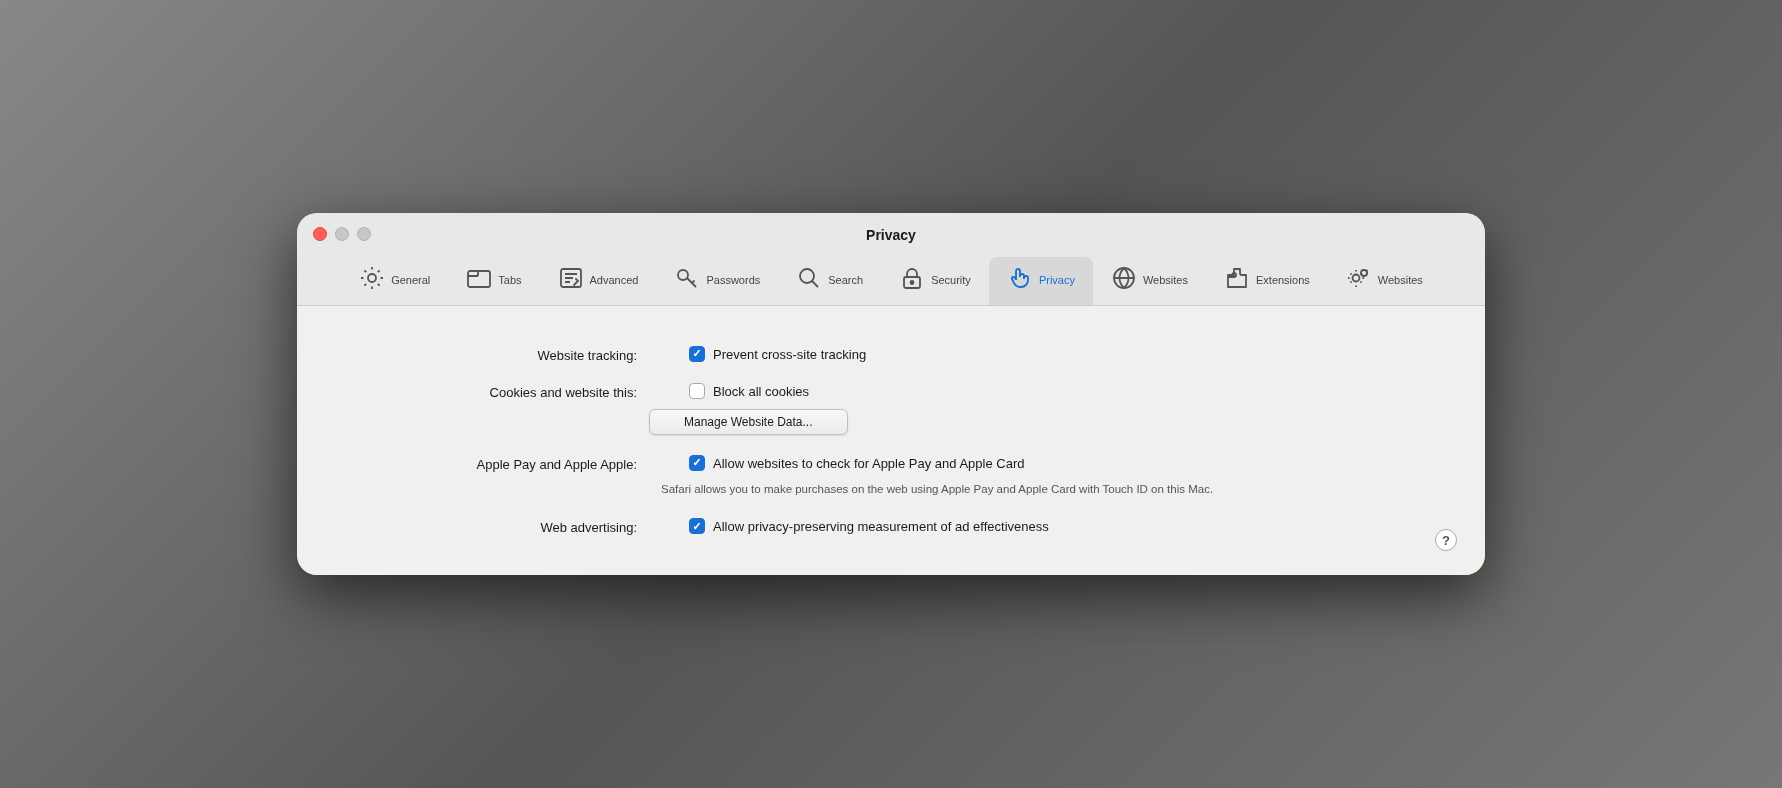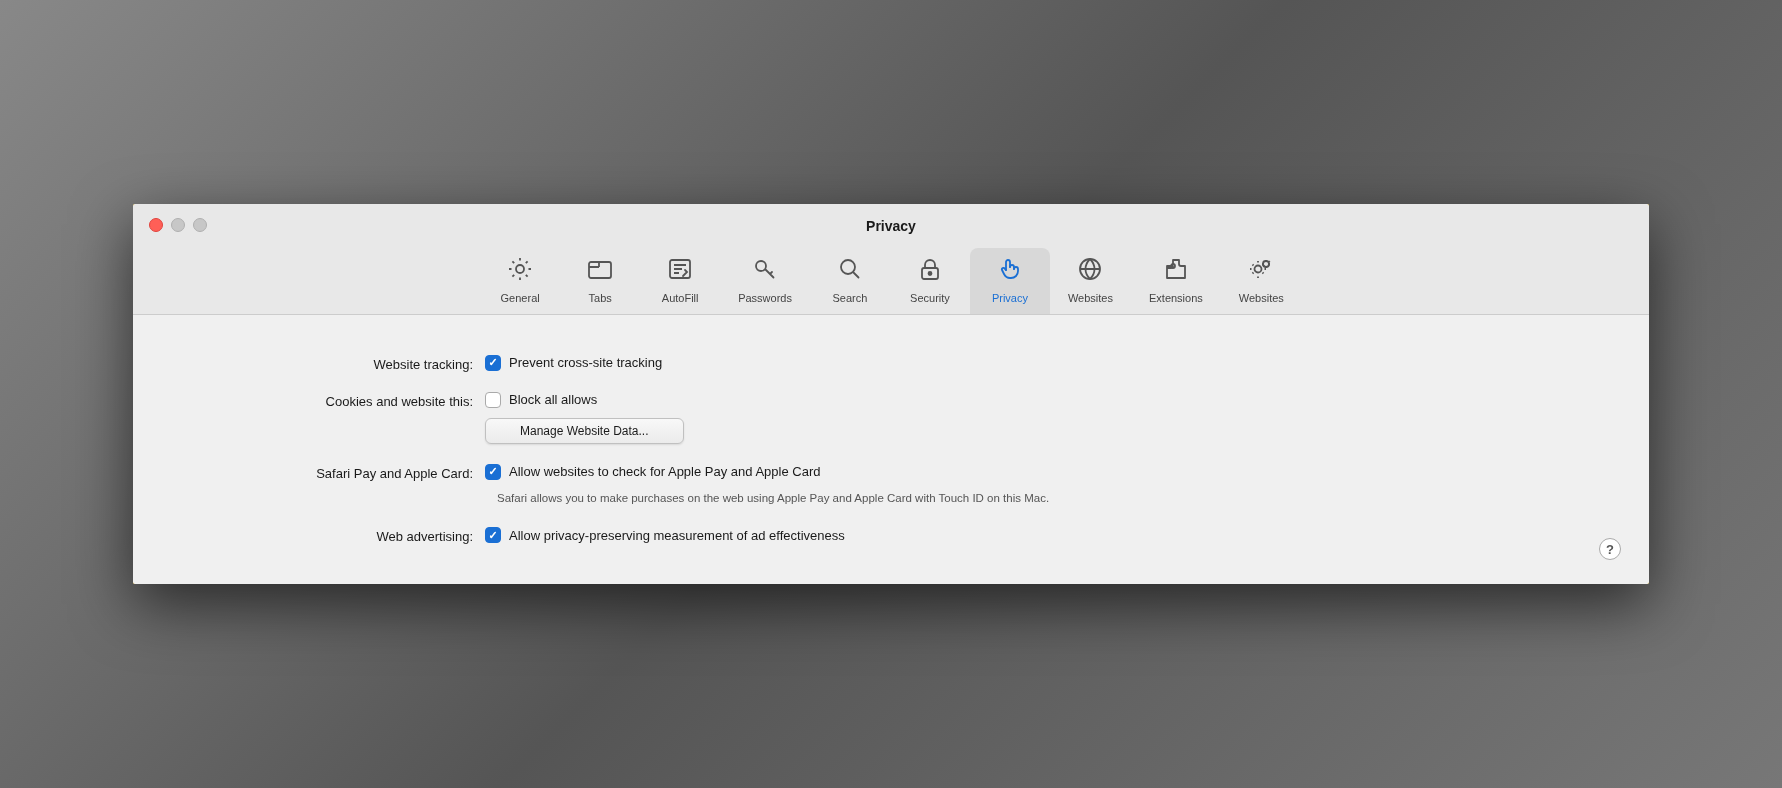--- a/index.html
+++ b/index.html
@@ -18,23 +18,23 @@
 
     .bg-image {
       position: absolute;
       inset: 0;
       background: linear-gradient(135deg, #888 0%, #555 50%, #777 100%);
       filter: grayscale(100%);
     }
 
     .window {
       position: relative;
-      width: 1516px;
+      width: 1188px;
       background: #eab308;
-      border-radius: 2px;
+      border-radius: 20px;
       box-shadow: 0 20px 60px rgba(0,0,0,0.6);
       overflow: hidden;
     }
 
     
     .titlebar {
       background: #e8e8e8;
       padding: 14px 16px 0 16px;
       display: flex;
       flex-direction: column;
@@ -72,21 +72,20 @@
     
     .toolbar {
       display: flex;
       align-items: flex-end;
       gap: 0;
       padding: 0 10px;
     }
 
     .tab-item {
       display: flex;
-      flex-direction: column;
       align-items: center;
       padding: 8px 18px 10px;
       cursor: pointer;
       border-radius: 8px 8px 0 0;
       gap: 6px;
       min-width: 80px;
     }
 
     .tab-item.active {
       background: #d8d8d8;
@@ -143,22 +142,23 @@
 
     .setting-control {
       margin-left: 12px;
       display: flex;
       flex-direction: column;
       gap: 10px;
     }
 
     .checkbox-row {
       display: flex;
-      align-items: center;
+      align-items: flex-end;
       gap: 8px;
+      margin-left: 40px;
     }
 
     .checkbox {
       width: 16px;
       height: 16px;
       border-radius: 4px;
       border: 1.5px solid #aaa;
       background: white;
       flex-shrink: 0;
       display: flex;
@@ -267,21 +267,21 @@
       </div>
 
       <div class="tab-item">
         <div class="tab-icon">
           <svg viewBox="0 0 26 26" fill="none" stroke="#555" stroke-width="1.8">
             <rect x="3" y="4" width="20" height="18" rx="2"></rect>
             <path d="M7 9h12M7 13h8M7 17h5"></path>
             <path d="M18 14l2 2-4 4" stroke-linecap="round"></path>
           </svg>
         </div>
-        <span class="tab-label">AutoFill</span>
+        <span class="tab-label">Advanced</span>
       </div>
 
       <div class="tab-item">
         <div class="tab-icon">
           <svg viewBox="0 0 26 26" fill="none" stroke="#555" stroke-width="1.8">
             <circle cx="9" cy="10" r="5"></circle>
             <path d="M13.5 13.5l8 8M18 18l2-2" stroke-linecap="round"></path>
           </svg>
         </div>
         <span class="tab-label">Passwords</span>
@@ -366,28 +366,28 @@
             <span class="checkbox-label">Prevent cross-site tracking</span>
           </div>
         </div>
       </div>
 
       <div class="setting-row">
         <div class="setting-label">Cookies and website this:</div>
         <div class="setting-control">
           <div class="checkbox-row">
             <div class="checkbox"></div>
-            <span class="checkbox-label">Block all allows</span>
+            <span class="checkbox-label">Block all cookies</span>
           </div>
           <button class="manage-button">Manage Website Data...</button>
         </div>
       </div>
 
       <div class="setting-row">
-        <div class="setting-label">Safari Pay and Apple Card:</div>
+        <div class="setting-label">Apple Pay and Apple Apple:</div>
         <div class="setting-control">
           <div class="checkbox-row">
             <div class="checkbox checked"></div>
             <span class="checkbox-label">Allow websites to check for Apple Pay and Apple Card</span>
           </div>
           <div class="sub-description">Safari allows you to make purchases on the web using Apple Pay
 and Apple Card with Touch ID on this Mac.</div>
         </div>
       </div>
 

